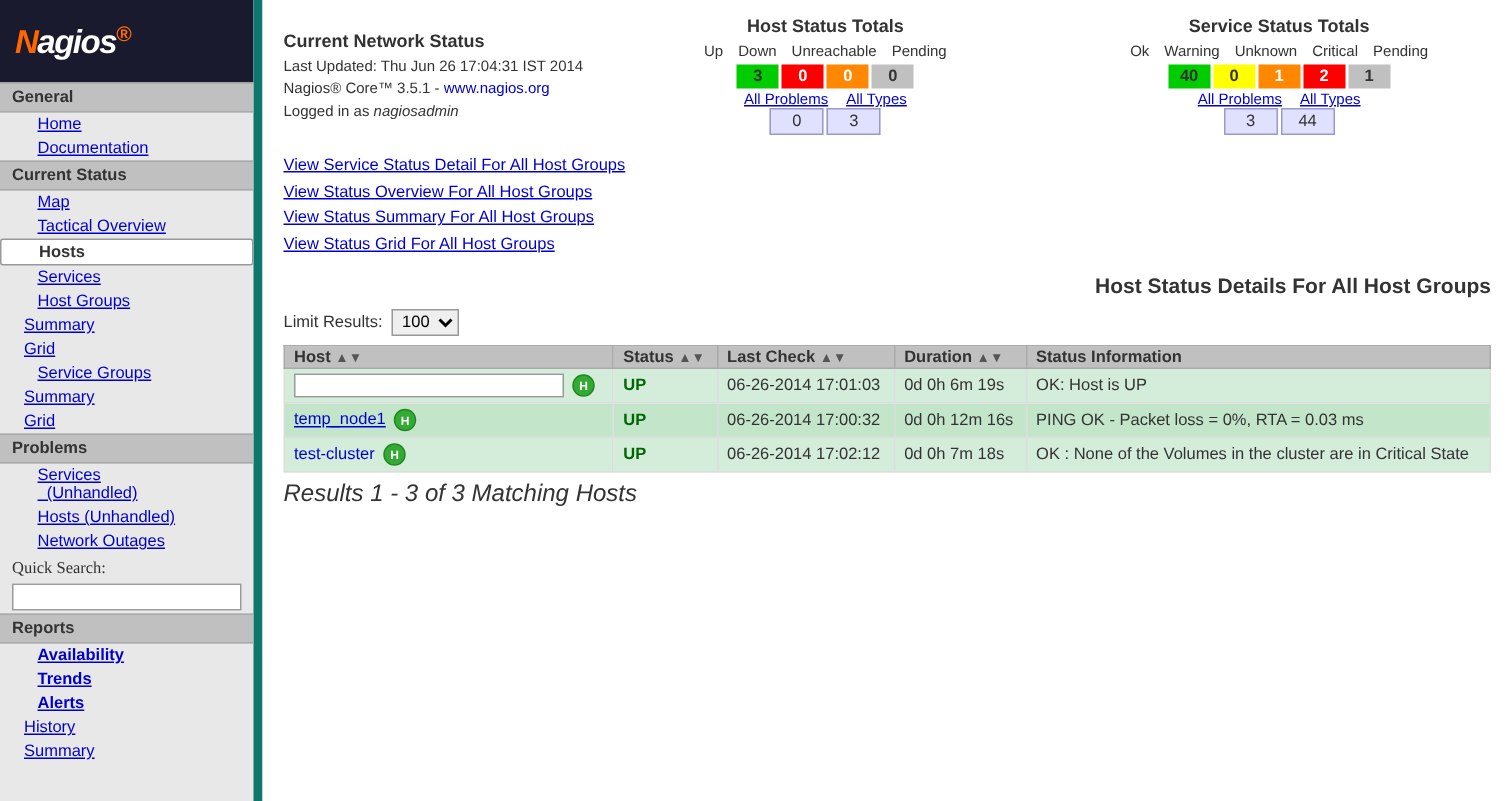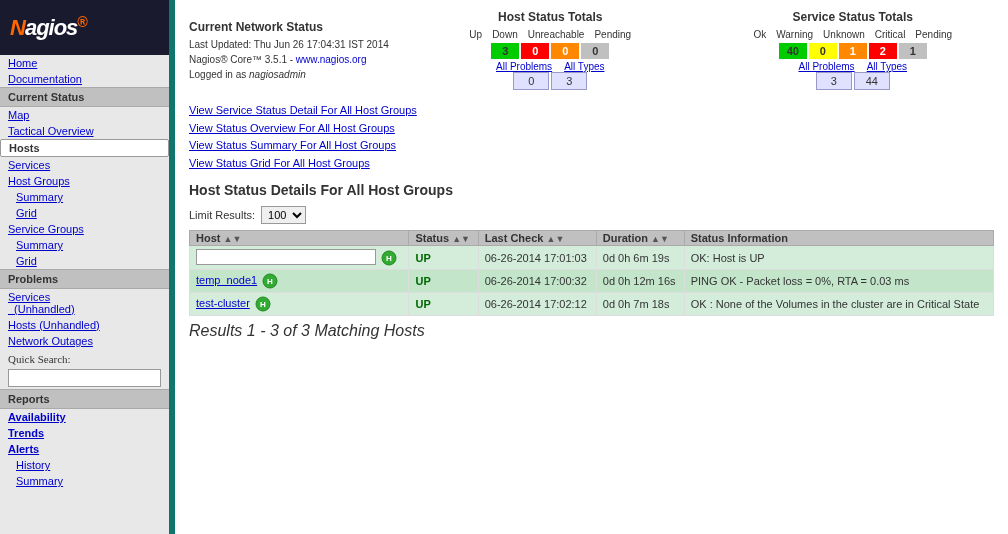--- a/index.html
+++ b/index.html
@@ -46,21 +46,21 @@
       font-size: 11px;
     }
     .sidebar-item.active {
       font-weight: bold;
       color: #333;
       text-decoration: none;
       border: 1px solid #999;
       background: #fff;
       border-radius: 2px;
     }
-    .sidebar-item.no-indent { padding-left: 8px; }
+    .sidebar-item.no-indent { padding-left: 25px; }
     .sidebar-item.indent2 { }
     .sidebar-item.bold-link { font-weight: bold; }
     .quick-search-label {
       padding: 4px 8px 2px 8px;
       font-size: 11px;
       color: #333;
       font-family: Liberation Serif, serif;
     }
     .quick-search-input {
       margin: 2px 8px;
@@ -149,21 +149,21 @@
       display: block;
       color: #0000cc;
       text-decoration: underline;
       font-size: 11px;
       line-height: 1.6;
       cursor: pointer;
     }
 
     
     .section-title {
-      text-align: left;
+      text-align: right;
       font-size: 14px;
       font-weight: bold;
       color: #333;
       margin: 10px 0 8px 0;
     }
     .limit-row {
       display: flex;
       align-items: center;
       gap: 6px;
       margin-bottom: 6px;
@@ -218,20 +218,21 @@
 </head>
 <body>
 
 <div id="sidebar">
   <div id="logo-area">
     <div class="nagios-logo">
       <span>N</span>agios<span style="color:#ff6600;font-size:14px;vertical-align:super;">®</span>
     </div>
   </div>
 
+  <div class="sidebar-section-header">General</div>
   <div class="sidebar-item no-indent">Home</div>
   <div class="sidebar-item no-indent">Documentation</div>
 
   <div class="sidebar-section-header">Current Status</div>
   <div class="sidebar-item no-indent">Map</div>
   <div class="sidebar-item no-indent">Tactical Overview</div>
   <div class="sidebar-item no-indent active">Hosts</div>
   <div class="sidebar-item no-indent">Services</div>
   <div class="sidebar-item no-indent">Host Groups</div>
   <div class="sidebar-item indent2">Summary</div>
@@ -388,21 +389,21 @@
           </svg>
         </td>
         <td class="status-up">UP</td>
         <td>06-26-2014 17:00:32</td>
         <td>0d 0h 12m 16s</td>
         <td>PING OK - Packet loss = 0%, RTA = 0.03 ms</td>
       </tr>
 
       <tr class="row-up-light">
         <td>
-          <a style="color:#0000cc;text-decoration:underline;">test-cluster</a>
+          <a style="color:#0000cc;">test-cluster</a>
           <svg width="16" height="16" viewBox="0 0 16 16" style="vertical-align:middle;margin-left:2px;">
             <circle cx="8" cy="8" r="7" fill="#33aa33" stroke="#228822" stroke-width="1"></circle>
             <text x="8" y="11" text-anchor="middle" fill="white" font-size="8" font-weight="bold">H</text>
           </svg>
         </td>
         <td class="status-up">UP</td>
         <td>06-26-2014 17:02:12</td>
         <td>0d 0h 7m 18s</td>
         <td>OK : None of the Volumes in the cluster are in Critical State</td>
       </tr>

